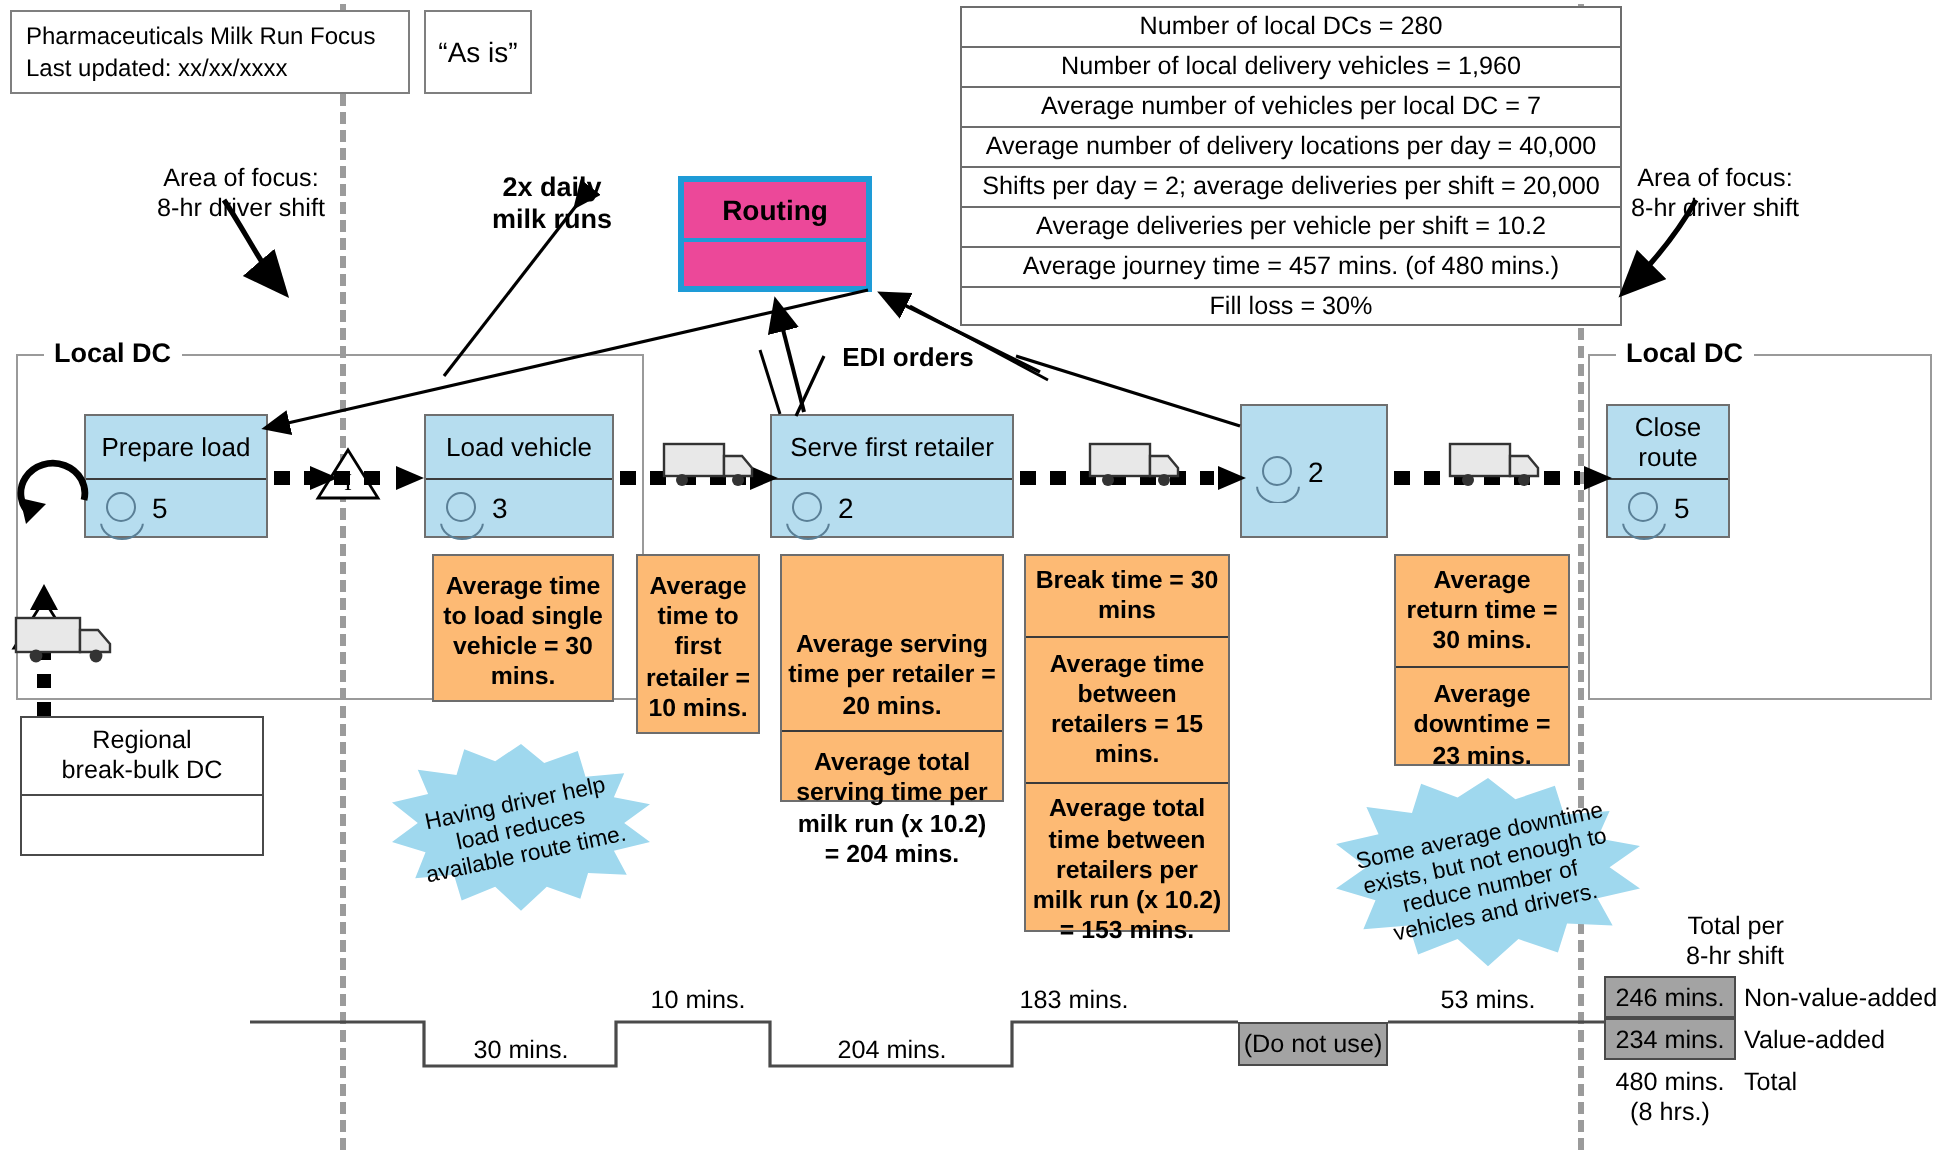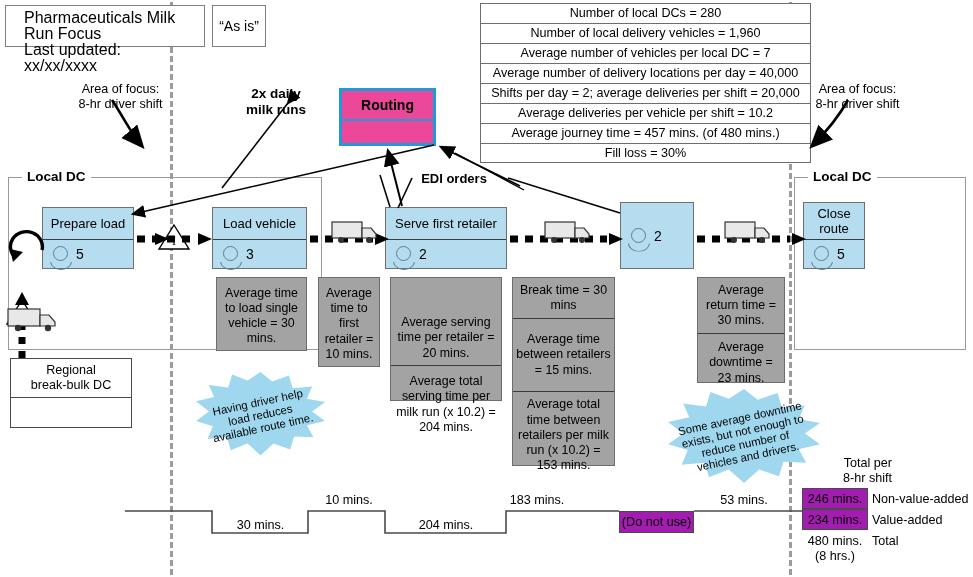--- a/index.html
+++ b/index.html
@@ -1,40 +1,40 @@
 <!DOCTYPE html>
 <html><head>
 <meta charset="utf-8">
 <style>
   html,body{margin:0;padding:0;background:#ffffff;}
   body{width:973px;height:577px;font-family:"Liberation Sans",sans-serif;color:#000;}
   #stage{position:relative;width:973px;height:577px;overflow:hidden;background:#fff;}
   .abs{position:absolute;box-sizing:border-box;}
 
   
-  .titlebox{border:1.5px solid #7f7f7f;background:#fff;font-size:16px;line-height:16px;padding:4px 18px;}
+  .titlebox{border:1.5px solid #7f7f7f;background:#fff;font-size:12px;line-height:16px;padding:4px 7px;}
   .asis{border:1.5px solid #7f7f7f;background:#fff;font-size:14px;display:flex;align-items:center;justify-content:center;}
 
   
   .stats{border:1.5px solid #6d6d6d;background:#fff;}
   .stats .row{border-bottom:1.2px solid #6d6d6d;font-size:12.6px;line-height:19px;height:19px;text-align:center;white-space:nowrap;overflow:hidden;}
   .stats .row:last-child{border-bottom:none;}
 
   
   .proc{border:1.3px solid #6f6f6f;background:#B6DDEF;display:flex;flex-direction:column;}
   .proc .pname{flex:0 0 auto;display:flex;align-items:center;justify-content:center;text-align:center;
                 font-size:13px;line-height:15px;border-bottom:1.3px solid #3c3c3c;}
   .proc .pdata{flex:1 1 auto;display:flex;align-items:center;gap:4px;padding-left:7px;font-size:14px;}
   .opicon{position:relative;width:22px;height:16px;flex:0 0 auto;}
   .opicon .head{position:absolute;left:3px;top:0;width:13px;height:13px;border:1.6px solid #5a7f96;border-radius:50%;}
   .opicon .arms{position:absolute;left:0;top:6px;width:20px;height:16px;border:1.6px solid #5a7f96;
                 border-radius:50%;clip-path:polygon(0 55%,100% 55%,100% 100%,0 100%);}
 
   
-  .dbox{border:1.3px solid #6d6d6d;background:#a3a3a3;}
+  .dbox{border:1.3px solid #6d6d6d;background:#fdba74;font-weight:bold;}
   .dbox .cell{border-bottom:1.2px solid #3a3a3a;font-size:12.4px;line-height:15.2px;text-align:center;padding:2px 3px;}
   .dbox .cell:last-child{border-bottom:none;}
 
   
   .dcframe{border:1.4px solid #9a9a9a;background:transparent;}
   .dclabel{position:absolute;background:#fff;font-size:13.5px;font-weight:bold;padding:0 5px;}
 
   
   .lbl{font-size:12.6px;line-height:15px;text-align:center;}
   .bold{font-weight:bold;}
@@ -45,21 +45,21 @@
   
   .burst{display:flex;align-items:center;justify-content:center;}
   .burst .btxt{position:absolute;transform:rotate(-12deg);font-size:11.4px;line-height:13px;text-align:center;width:100%;}
 
   
   .invtri{position:relative;}
   .invtri .i{position:absolute;left:0;right:0;bottom:1px;text-align:center;font-size:12px;
              font-family:"Liberation Serif",serif;}
 
   svg{position:absolute;left:0;top:0;overflow:visible;}
-  .totalbox{border:1.3px solid #4a4a4a;background:#a21caf;font-size:12.6px;display:flex;align-items:center;justify-content:center;}
+  .totalbox{border:1.3px solid #4a4a4a;background:#a3a3a3;font-size:12.6px;display:flex;align-items:center;justify-content:center;}
 </style>
 </head>
 <body>
 
 <div id="stage">
 
   <div class="abs vdash" style="left:170px;top:2px;height:573px;"></div>
   <div class="abs vdash" style="left:789px;top:2px;height:573px;"></div>
 
   <div class="abs titlebox" style="left:5px;top:5px;width:200px;height:42px;">

